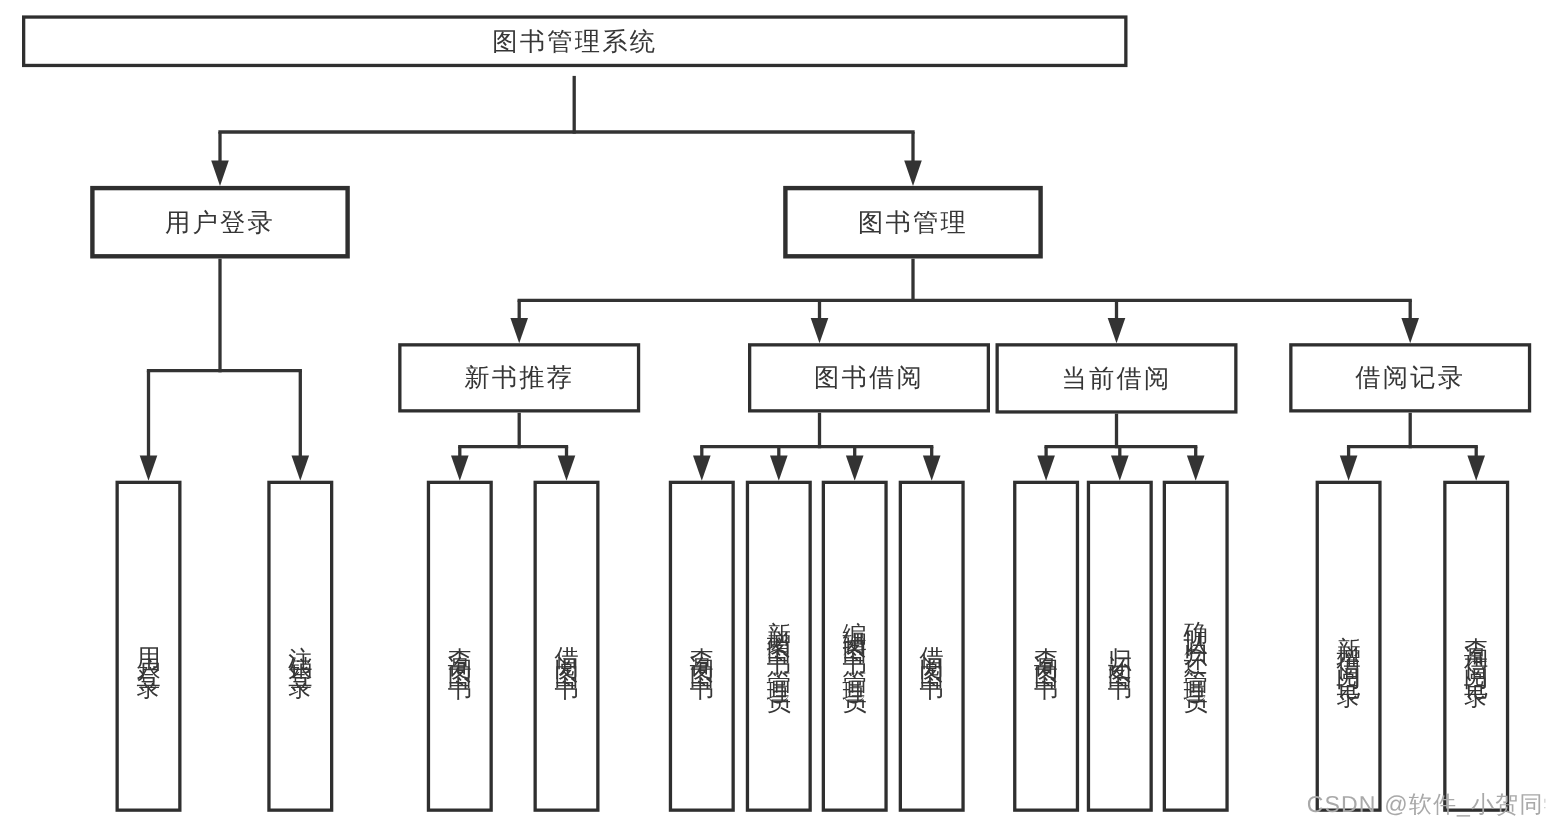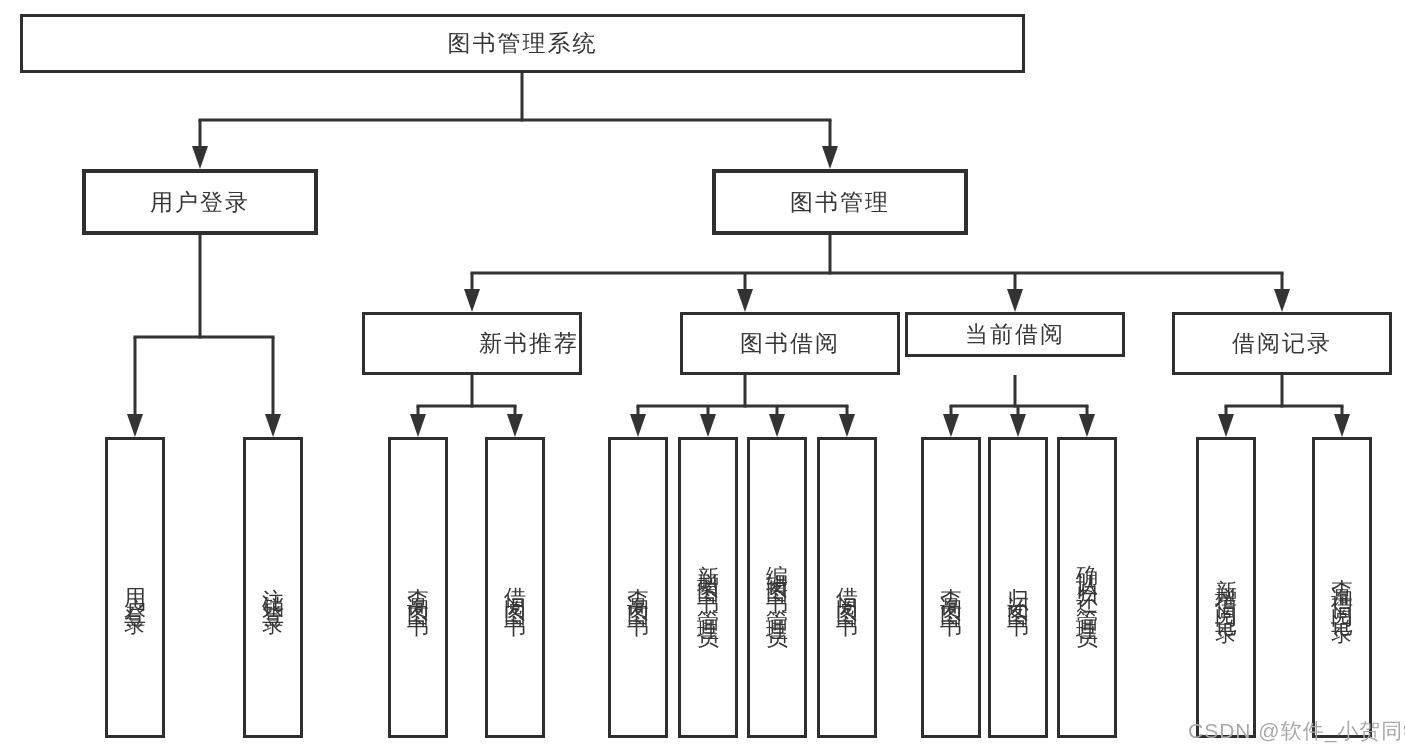--- a/index.html
+++ b/index.html
@@ -105,38 +105,38 @@
     <polygon points="1079,414 1095,414 1087,437"></polygon>
 
     <line x1="1282" y1="375" x2="1282" y2="407.5"></line>
     <line x1="1224.5" y1="406" x2="1343.5" y2="406"></line>
     <line x1="1226" y1="406" x2="1226" y2="418"></line>
     <polygon points="1218,414 1234,414 1226,437"></polygon>
     <line x1="1342" y1="406" x2="1342" y2="418"></line>
     <polygon points="1334,414 1350,414 1342,437"></polygon>
   </svg>
 
-  <div class="node root" style="left:20px;top:14px;width:1005px;height:59px;">
+  <div class="node root" style="left:20px;top:14px;width:1005px;height:47px;">
     <span class="hlabel">图书管理系统</span>
   </div>
 
   <div class="node lvl2" style="left:82px;top:169px;width:236px;height:66px;">
     <span class="hlabel">用户登录</span>
   </div>
-  <div class="node lvl2" style="left:712px;top:169px;width:256px;height:66px;">
+  <div class="node lvl2" style="left:712px;top:169px;width:236px;height:66px;">
     <span class="hlabel">图书管理</span>
   </div>
 
-  <div class="node" style="left:362px;top:312px;width:220px;height:63px;justify-content:flex-end;">
+  <div class="node" style="left:362px;top:312px;width:220px;height:63px;">
     <span class="hlabel">新书推荐</span>
   </div>
   <div class="node" style="left:635px;top:312px;width:220px;height:63px;margin-left:45px;">
     <span class="hlabel">图书借阅</span>
   </div>
-  <div class="node" style="left:905px;top:312px;width:220px;height:45px;">
+  <div class="node" style="left:905px;top:312px;width:220px;height:64px;">
     <span class="hlabel">当前借阅</span>
   </div>
   <div class="node" style="left:1172px;top:312px;width:220px;height:63px;">
     <span class="hlabel">借阅记录</span>
   </div>
 
   <div class="node vnode" style="left:105px;top:437px;width:60px;height:301px;">
     <span class="vlabel">用户登录</span>
   </div>
   <div class="node vnode" style="left:243px;top:437px;width:60px;height:301px;">

